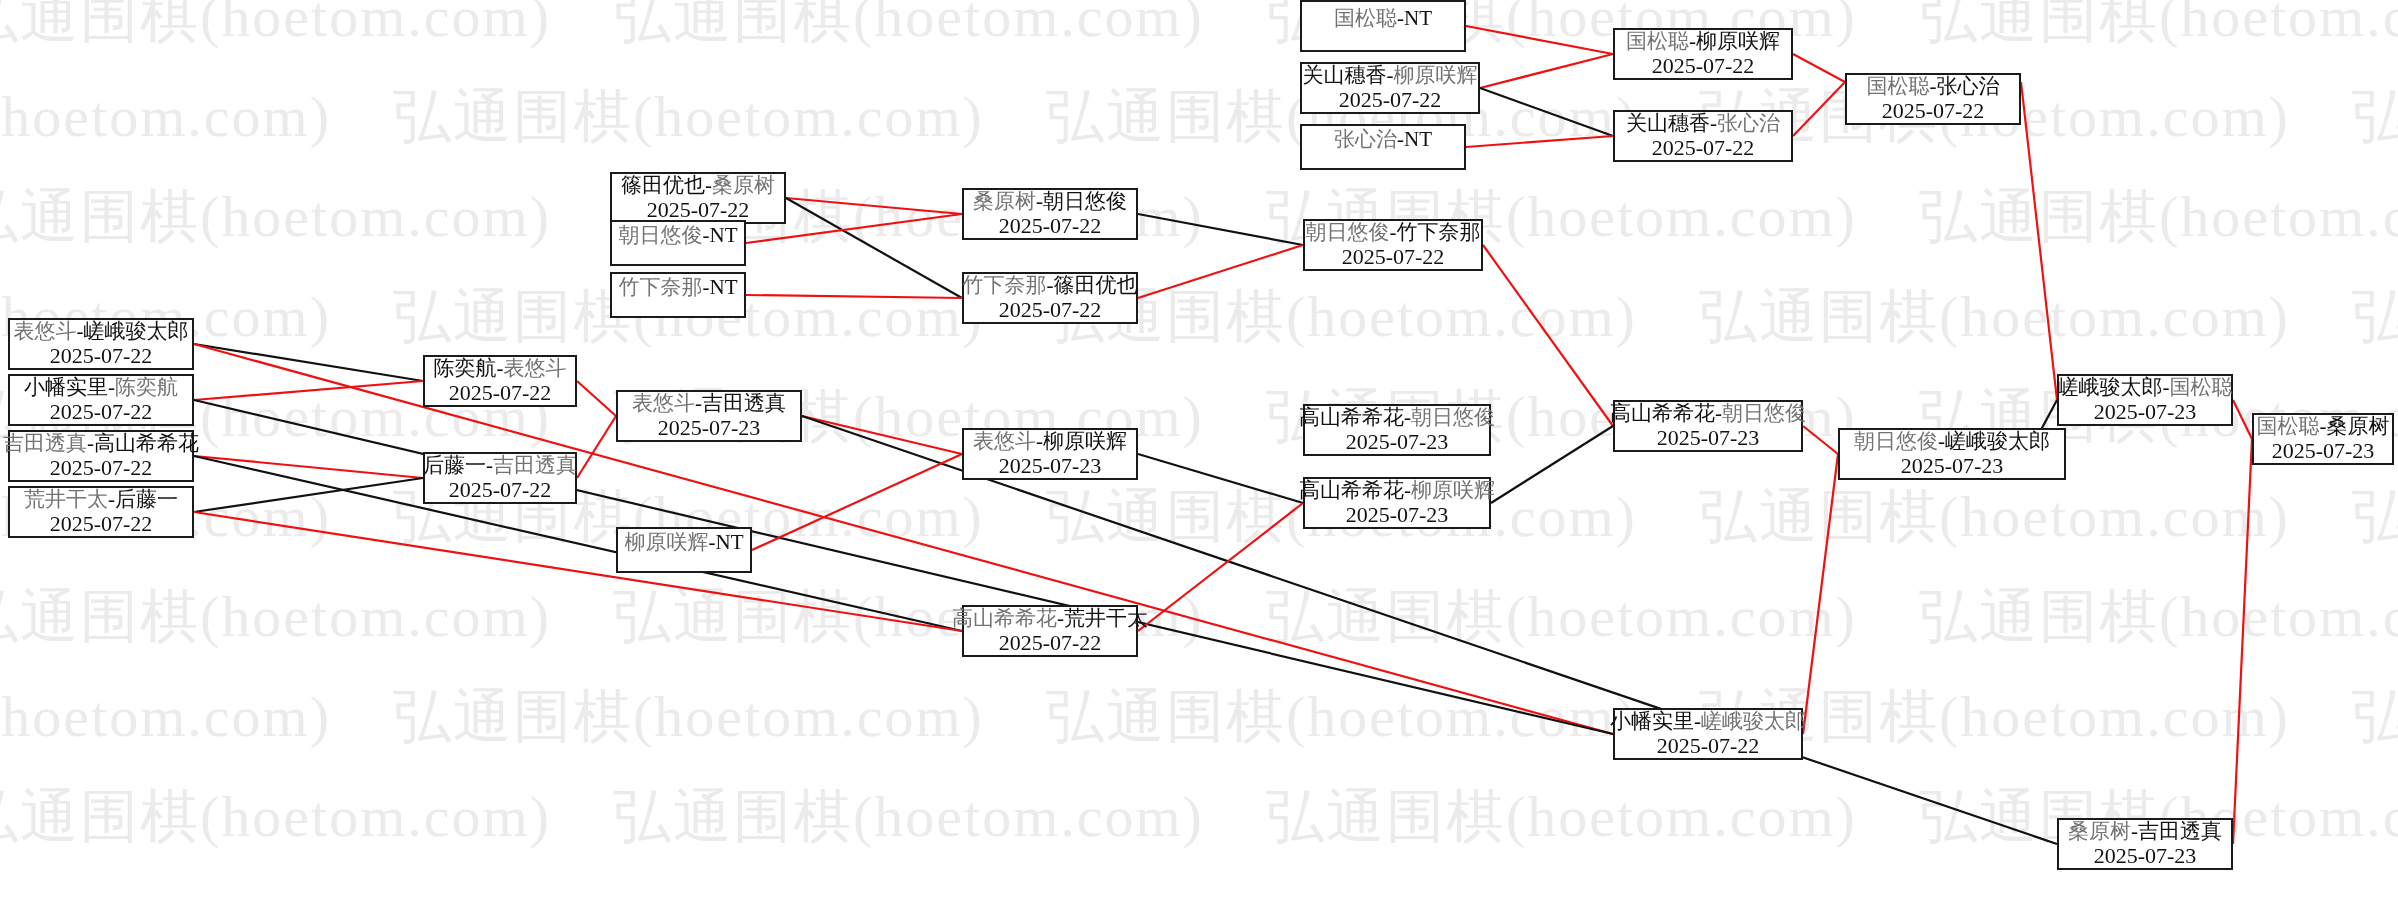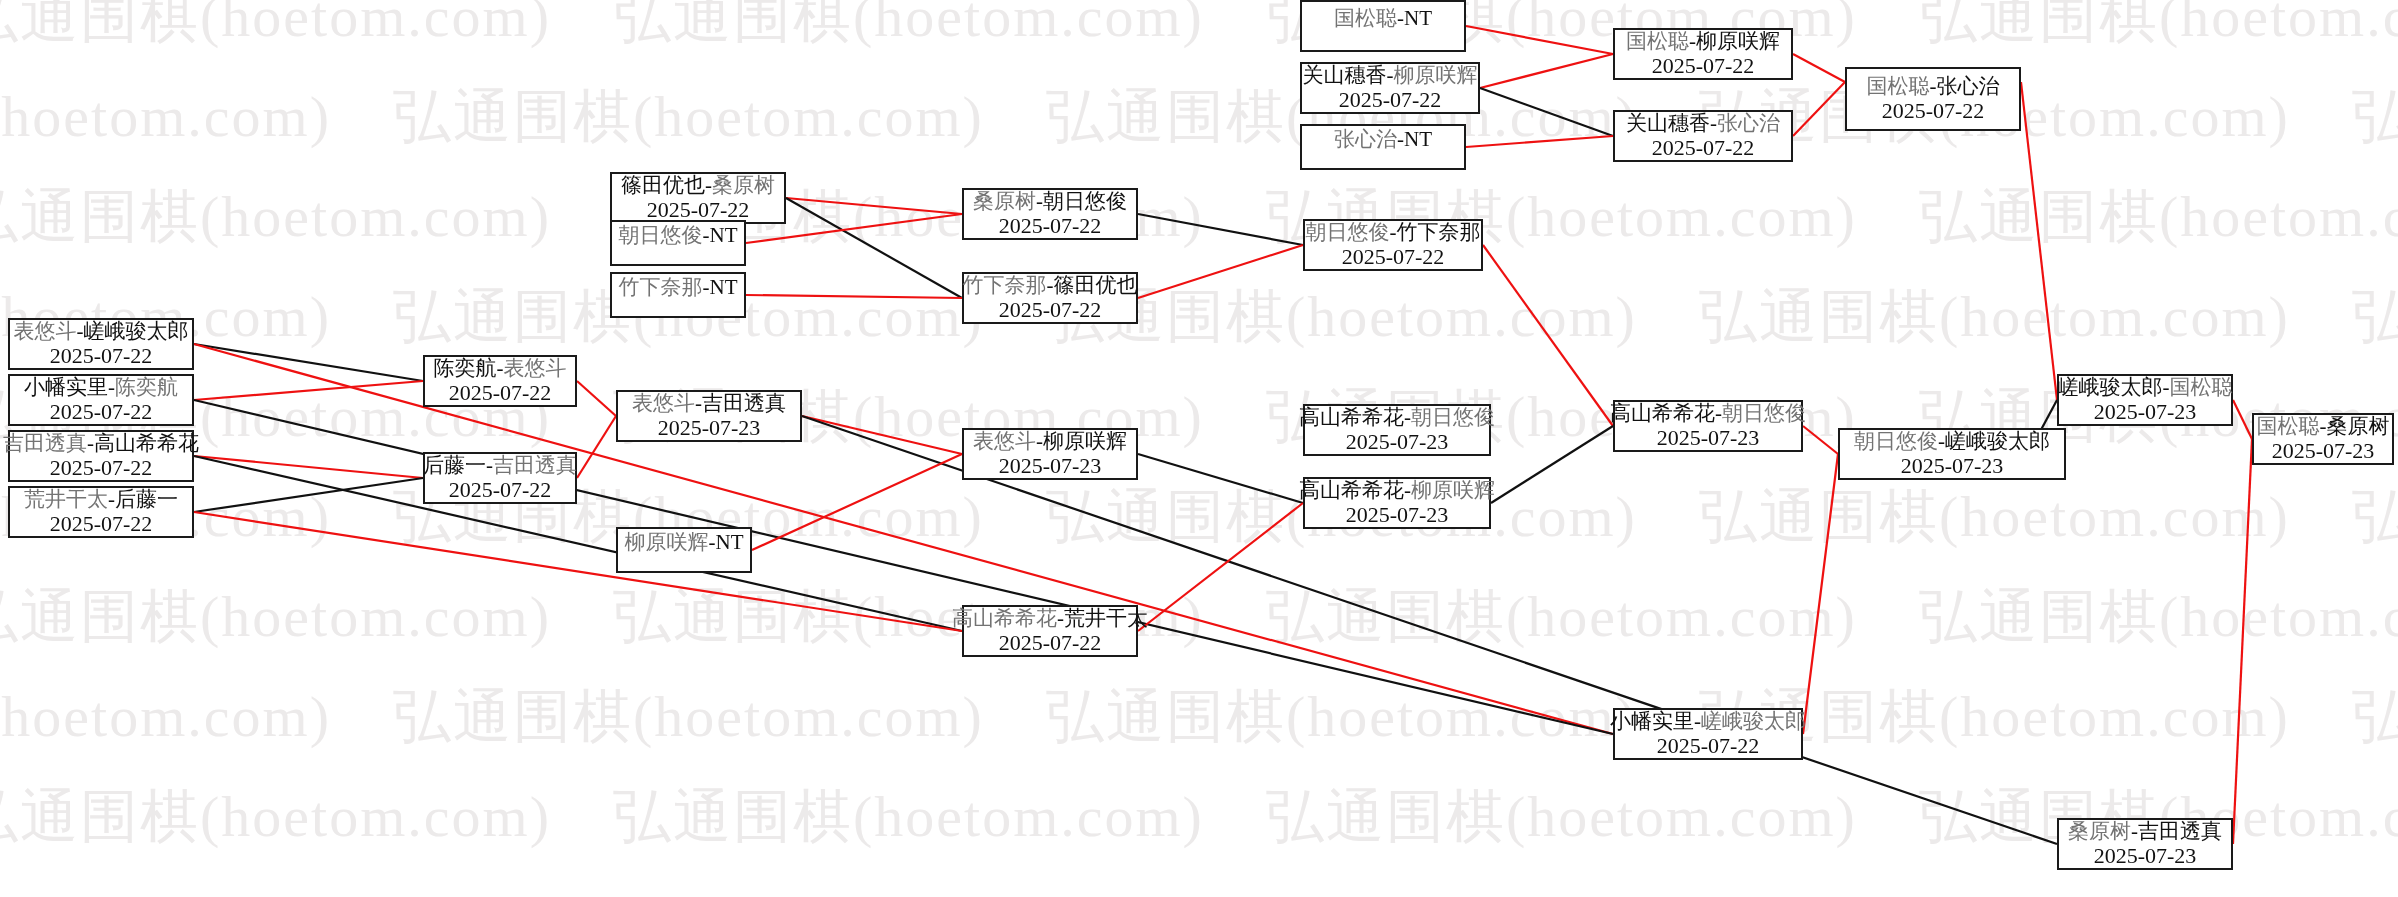--- a/index.html
+++ b/index.html
@@ -198,21 +198,21 @@
         <div class="n-date">2025-07-22</div>
       </div>
       <div class="node" id="n24" style="left: 1613px; top: 110px; width: 180px; height: 52px;">
         <div class="n-title"><span class="l">关山穗香</span><span class="sep">-</span><span class="w">张心治</span></div>
         <div class="n-date">2025-07-22</div>
       </div>
       <div class="node" id="n25" style="left: 1613px; top: 400px; width: 190px; height: 52px;">
         <div class="n-title"><span class="l">高山希希花</span><span class="sep">-</span><span class="w">朝日悠俊</span></div>
         <div class="n-date">2025-07-23</div>
       </div>
-      <div class="node" id="n26" style="left: 1845px; top: 67px; width: 176px; height: 64px;">
+      <div class="node" id="n26" style="left: 1845px; top: 73px; width: 176px; height: 52px;">
         <div class="n-title"><span class="w">国松聪</span><span class="sep">-</span><span class="l">张心治</span></div>
         <div class="n-date">2025-07-22</div>
       </div>
       <div class="node" id="n27" style="left: 1838px; top: 428px; width: 228px; height: 52px;">
         <div class="n-title"><span class="w">朝日悠俊</span><span class="sep">-</span><span class="l">嵯峨骏太郎</span></div>
         <div class="n-date">2025-07-23</div>
       </div>
       <div class="node" id="n28" style="left: 2057px; top: 374px; width: 176px; height: 52px;">
         <div class="n-title"><span class="l">嵯峨骏太郎</span><span class="sep">-</span><span class="w">国松聪</span></div>
         <div class="n-date">2025-07-23</div>

